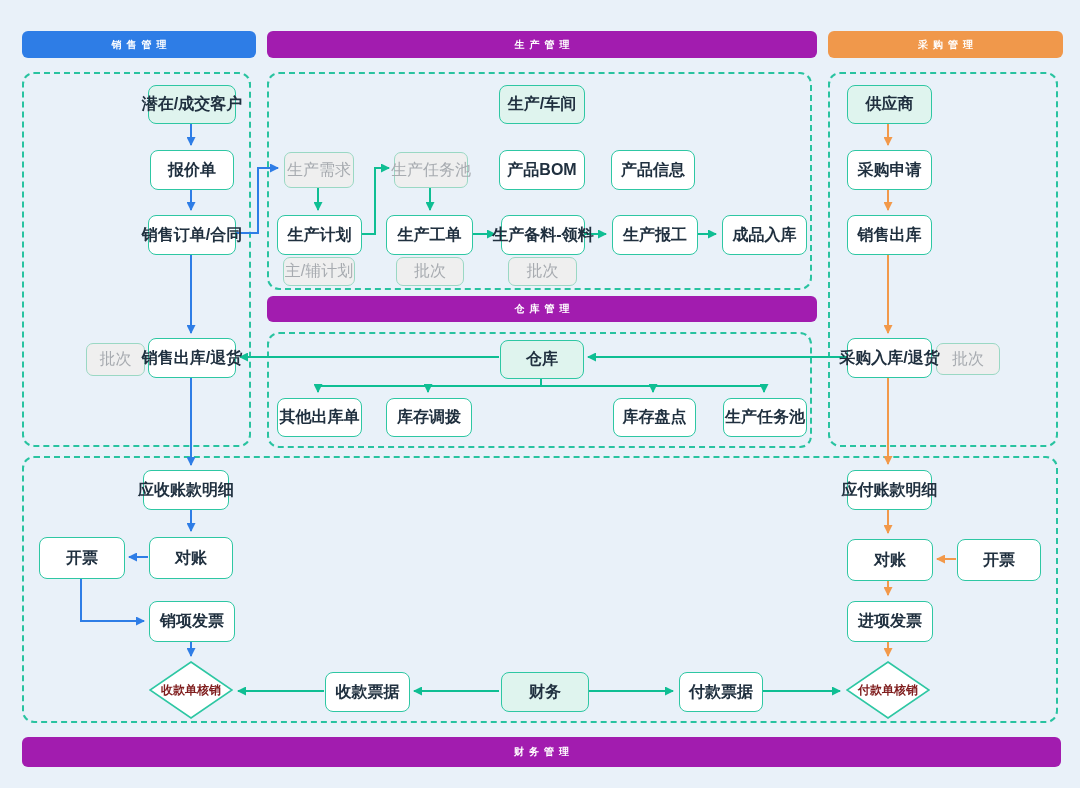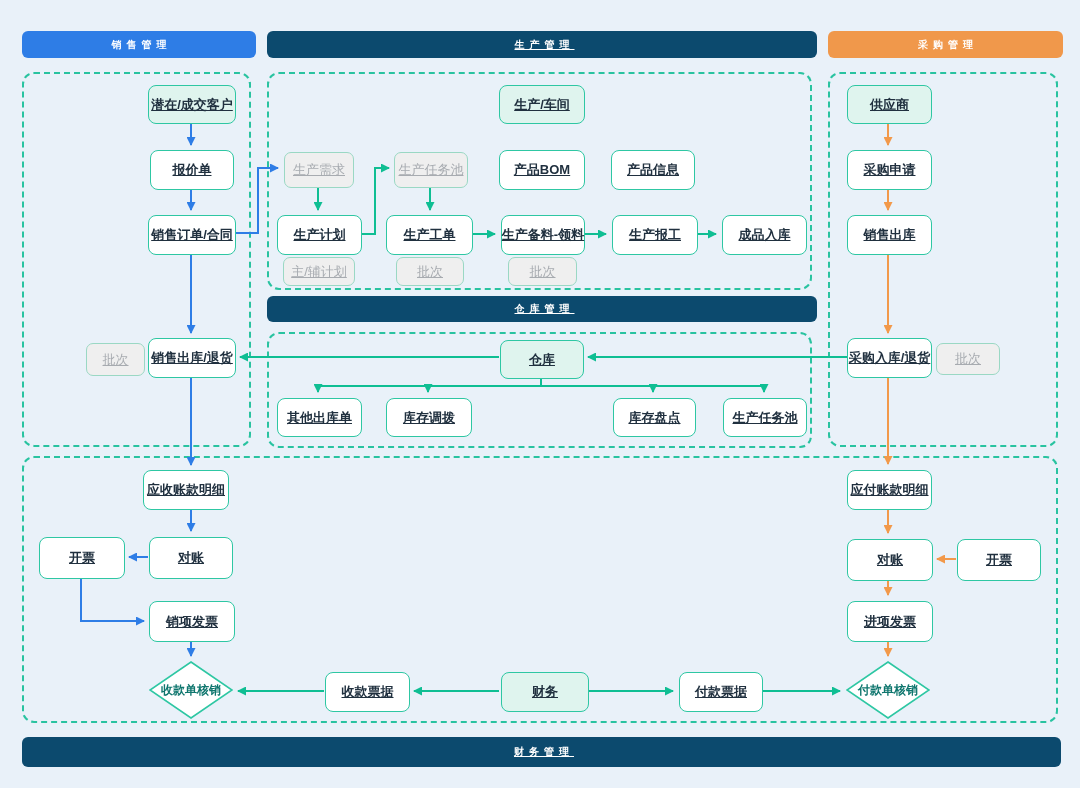--- a/index.html
+++ b/index.html
@@ -1,31 +1,31 @@
 <!DOCTYPE html>
 <html><head>
 <meta charset="utf-8">
 <style>
   html,body{margin:0;padding:0;}
   body{background:#e9f1f9;font-family:"Liberation Sans","DejaVu Sans",sans-serif;}
   .canvas{position:relative;width:1080px;height:788px;background:#e9f1f9;overflow:hidden;}
   .hdr{position:absolute;height:27px;border-radius:6px;color:#fff;font-weight:700;font-size:10px;
        letter-spacing:5px;padding-left:5px;display:flex;align-items:center;justify-content:center;z-index:4;}
   .hdr.blue{background:#2e7de6;}
-  .hdr.teal{background:#0c4a6e;text-decoration:underline;}
+  .hdr.teal{background:#a21caf;}
   .hdr.orange{background:#f0984b;}
   .dash{position:absolute;border:2px dashed #29c3a0;border-radius:12px;z-index:1;}
   .node{position:absolute;background:#fff;border:1.6px solid #2ec7a3;border-radius:8px;
         display:flex;align-items:center;justify-content:center;text-align:left;
-        font-size:13px;font-weight:700;color:#20303f;white-space:nowrap;z-index:3;text-decoration:underline;}
+        font-size:16px;font-weight:700;color:#20303f;white-space:nowrap;z-index:3;}
   .node.lt{background:#dff4ee;}
   .node.gray{background:#efefef;border-color:#9ad8c4;color:#a7abb0;font-weight:400;border-radius:7px;z-index:2;}
   .diamond{position:absolute;display:flex;align-items:center;justify-content:center;z-index:3;}
   .diamond svg{position:absolute;left:0;top:0;}
-  .diamond span{position:relative;font-size:12px;font-weight:700;color:#0f766e;white-space:nowrap;}
+  .diamond span{position:relative;font-size:12px;font-weight:700;color:#7f1d1d;white-space:nowrap;}
   #wires{position:absolute;left:0;top:0;z-index:2;}
 </style>
 </head>
 <body>
 
 <div class="canvas">
 
   <div class="hdr blue" style="left:22px;top:31px;width:229px;">销售管理</div>
   <div class="hdr teal" style="left:267px;top:31px;width:545px;">生产管理</div>
   <div class="hdr orange" style="left:828px;top:31px;width:230px;">采购管理</div>

